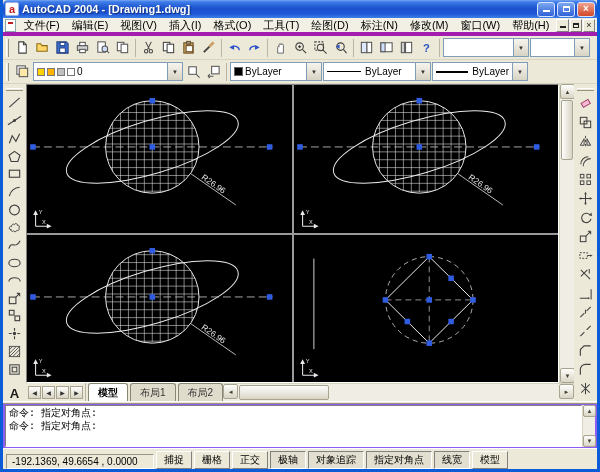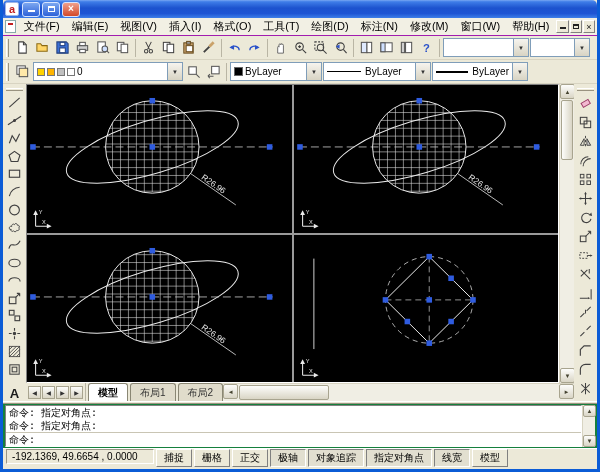--- a/index.html
+++ b/index.html
@@ -14,21 +14,21 @@
   .appicon{width:14px;height:14px;background:#fff;border:1px solid #9db6e8;border-radius:2px;
     color:#c22020;font-weight:bold;font-size:11px;line-height:12px;text-align:center;margin-right:3px}
   .titletext{flex:1;white-space:nowrap;overflow:hidden;text-shadow:1px 1px 1px #10307a;font-size:11px}
   .tbtns{display:flex;gap:2px}
   .tbtn{width:18px;height:15px;border:1px solid #d6e4ff;border-radius:3px;display:flex;align-items:center;justify-content:center;
     background:linear-gradient(180deg,#7CA7F0,#2E62D8);color:#fff;font-size:10px;line-height:1}
   .tbtn.close{background:linear-gradient(180deg,#F0A08C,#D2492A)}
   .gl-min{width:7px;height:6px;border-bottom:2px solid #fff}
   .gl-max{width:7px;height:6px;border:1px solid #fff;border-top:2px solid #fff}
   
-  .menubar{height:18px;flex:0 0 18px;display:flex;align-items:center;background:#F2F0E4;border-bottom:1px solid #a21caf;padding:0 2px}
+  .menubar{height:18px;flex:0 0 18px;display:flex;align-items:center;background:#F2F0E4;border-bottom:4px solid #a21caf;padding:0 2px}
   .docicon{width:13px;height:13px;background:#fff;border:1px solid #8aa;margin-right:2px;position:relative}
   .docicon::after{content:"";position:absolute;left:2px;top:2px;right:2px;height:2px;background:#c22020}
   .menuitem{padding:1px 6px;white-space:nowrap}
   .menubar .spacer{flex:1}
   .mdibtn{width:15px;height:13px;border:1px solid;border-color:#fff #808080 #808080 #fff;background:#ECE9D8;
     display:flex;align-items:center;justify-content:center;font-size:9px;color:#222;margin-left:1px}
   .gl-min-d{width:6px;height:5px;border-bottom:2px solid #222}
   .gl-max-d{width:6px;height:5px;border:1px solid #222;border-top:2px solid #222}
   
   .toolbar{height:24px;flex:0 0 24px;display:flex;align-items:center;background:#ECE9D8;border-bottom:1px solid #d8d4c2;padding:0 2px;gap:1px}
@@ -67,29 +67,29 @@
   
   .tabsrow{height:18px;flex:0 0 18px;display:flex;align-items:stretch;background:#ECE9D8}
   .tabnav{display:flex;align-items:center;gap:1px;padding:0 2px;border-right:1px solid #b9b5a4}
   .tnb{width:13px;height:13px;background:linear-gradient(180deg,#fdfdfb,#d9d5c5);border:1px solid #a8a48f;font-size:6px;
     display:flex;align-items:center;justify-content:center;color:#333}
   .tab{padding:1px 9px 0;border:1px solid #8a8774;border-bottom:none;background:#E0DCCB;margin-left:2px;border-radius:3px 3px 0 0;
     display:flex;align-items:center;font-size:10px;color:#333}
   .tab.active{background:#fff;font-weight:bold;color:#000}
   
   .cmdsplit{height:3px;flex:0 0 3px;background:#ECE9D8;border-top:1px solid #fff;border-bottom:1px solid #999380}
-  .cmdwin{height:44px;flex:0 0 44px;background:#15803d;padding:1px 2px;display:flex}
+  .cmdwin{height:44px;flex:0 0 44px;background:#8b5cf6;padding:1px 2px;display:flex}
   .cmdbox{flex:1;background:#fff;border:1px solid;border-color:#808080 #fff #fff #808080;
     font-family:"DejaVu Sans Mono",monospace;font-size:10px;display:flex;flex-direction:column;overflow:hidden}
   .cmdline{padding:0 3px;line-height:13px;white-space:nowrap}
   .cmdprompt{border-top:1px solid #c9c5b4;margin-top:auto}
   .cmdscroll{width:13px;background:#F0EEE4;display:flex;flex-direction:column;border-left:1px solid #d8d4c2}
   .cmdscroll .sbtn{width:13px;height:12px;flex:0 0 12px}
   
-  .statusbar{height:21px;flex:0 0 21px;display:flex;align-items:flex-start;background:#ECE9D8;padding:0 3px;gap:2px;border-top:1px solid #fff}
+  .statusbar{height:21px;flex:0 0 21px;display:flex;align-items:flex-end;background:#ECE9D8;padding:0 3px;gap:2px;border-top:1px solid #fff}
   .coords{width:148px;padding:1px 5px;border:1px solid;border-color:#9a9685 #fff #fff #9a9685;font-size:10px;white-space:nowrap;overflow:hidden}
   .stgl{padding:1px 7px;border:1px solid;border-color:#fff #808080 #808080 #fff;background:#ECE9D8;font-size:10px;white-space:nowrap}
   .stgl.pressed{border-color:#808080 #fff #fff #808080;background:#E2DFD0}
   .statusbar .spacer{flex:1}
 </style>
 </head>
 <body>
 
 <svg width="0" height="0" style="position:absolute" aria-hidden="true">
   <defs>
@@ -138,20 +138,21 @@
       <text x="11" y="9" font-size="7" fill="#e9e9e9">Y</text>
       <text x="15" y="21" font-size="7" fill="#e9e9e9">X</text>
     </symbol>
   </defs>
 </svg>
 
 <div class="win">
 
   <div class="titlebar">
     <div class="appicon">a</div>
+    <div class="titletext">AutoCAD 2004 - [Drawing1.dwg]</div>
     <div class="tbtns">
       <div class="tbtn">
           <span class="gl-min"></span>
         </div>
       <div class="tbtn">
           <span class="gl-max"></span>
         </div>
       <div class="tbtn close">
           <span>×</span>
         </div>
@@ -742,21 +743,20 @@
           </svg>
         </div>
     </div>
   </div>
 
   <div class="cmdsplit"></div>
   <div class="cmdwin">
     <div class="cmdbox">
       <div class="cmdline">命令: 指定对角点:</div>
       <div class="cmdline">命令: 指定对角点:</div>
-      <div class="cmdline cmdprompt">命令:</div>
     </div>
     <div class="cmdscroll">
       <div class="sbtn">▲</div>
       <div class="strack-v"></div>
       <div class="sbtn">▼</div>
     </div>
   </div>
 
   <div class="statusbar">
     <div class="coords">-192.1369, 49.6654 ,  0.0000</div>

